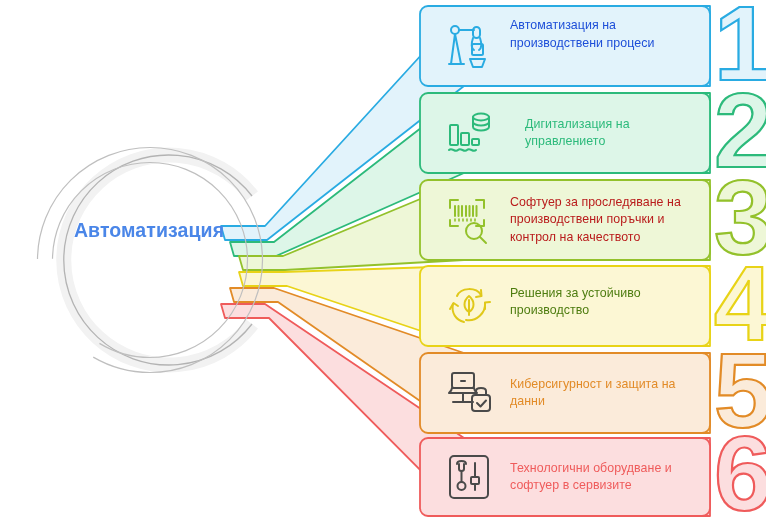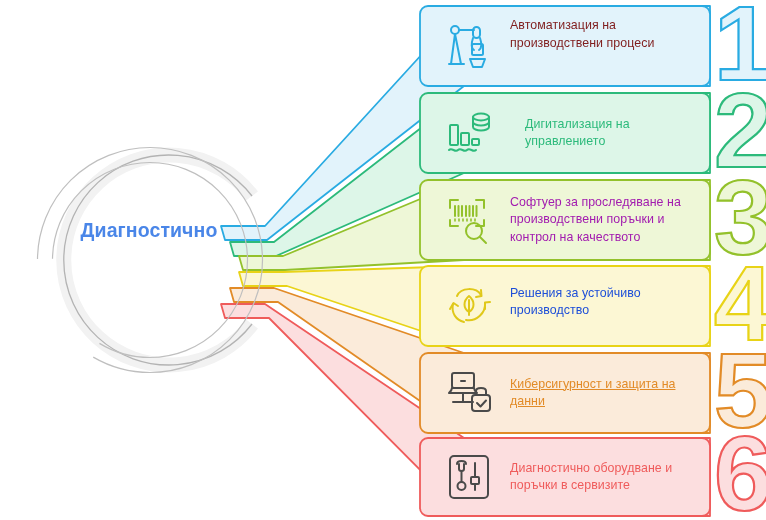--- a/index.html
+++ b/index.html
@@ -139,24 +139,24 @@
 
     <path d="M 252 196
              A 105 105 0 1 0 252 324" fill="none" stroke="#f2f2f2" stroke-width="15" stroke-linecap="butt"></path>
     <path d="M 252 196
              A 105 105 0 1 0 252 324" fill="none" stroke="#b3b3b3" stroke-width="1.3" style="stroke:#b3b3b3;fill:none" transform="translate(0,0)"></path>
     <circle cx="150" cy="260" r="112.5" fill="none" stroke="#bfbfbf" stroke-width="1.2" stroke-dasharray="590 118" stroke-dashoffset="-354" transform="rotate(0 150 260)"></circle>
     <circle cx="150" cy="260" r="97.5" fill="none" stroke="#bfbfbf" stroke-width="1.2" stroke-dasharray="512 101" stroke-dashoffset="-307"></circle>
   </svg>
 
   <div class="hub-text">
-    <div>Диагностично</div>
+    <div>Автоматизация</div>
   </div>
 
   <div id="labels">
-      <div class="row-label" style="left: 510px; top: 6px; height: 57px; width: 185px; display: flex; align-items: center; color: #7f1d1d;"><span>Автоматизация на производствени процеси</span></div>
+      <div class="row-label" style="left: 510px; top: 6px; height: 57px; width: 185px; display: flex; align-items: center; color: #1d4ed8;"><span>Автоматизация на производствени процеси</span></div>
       <div class="row-label" style="left: 525px; top: 93px; height: 80px; width: 185px; display: flex; align-items: center; color: rgb(44, 186, 123);"><span>Дигитализация на управлението</span></div>
-      <div class="row-label" style="left: 510px; top: 180px; height: 80px; width: 185px; display: flex; align-items: center; color: #a21caf;"><span>Софтуер за проследяване на производствени поръчки и контрол на качеството</span></div>
-      <div class="row-label" style="left: 510px; top: 266px; height: 72px; width: 185px; display: flex; align-items: center; color: #1d4ed8;"><span>Решения за устойчиво производство</span></div>
-      <div class="row-label" style="left: 510px; top: 353px; height: 80px; width: 185px; display: flex; align-items: center; color: rgb(226, 139, 39); text-decoration: underline;"><span>Киберсигурност и защита на данни</span></div>
-      <div class="row-label" style="left: 510px; top: 438px; height: 78px; width: 185px; display: flex; align-items: center; color: rgb(239, 91, 91);"><span>Диагностично оборудване и поръчки в сервизите</span></div>
+      <div class="row-label" style="left: 510px; top: 180px; height: 80px; width: 185px; display: flex; align-items: center; color: #b91c1c;"><span>Софтуер за проследяване на производствени поръчки и контрол на качеството</span></div>
+      <div class="row-label" style="left: 510px; top: 266px; height: 72px; width: 185px; display: flex; align-items: center; color: #4d7c0f;"><span>Решения за устойчиво производство</span></div>
+      <div class="row-label" style="left: 510px; top: 353px; height: 80px; width: 185px; display: flex; align-items: center; color: rgb(226, 139, 39);"><span>Киберсигурност и защита на данни</span></div>
+      <div class="row-label" style="left: 510px; top: 438px; height: 78px; width: 185px; display: flex; align-items: center; color: rgb(239, 91, 91);"><span>Технологични оборудване и софтуер в сервизите</span></div>
     </div>
 </div>
 
 </body></html>

